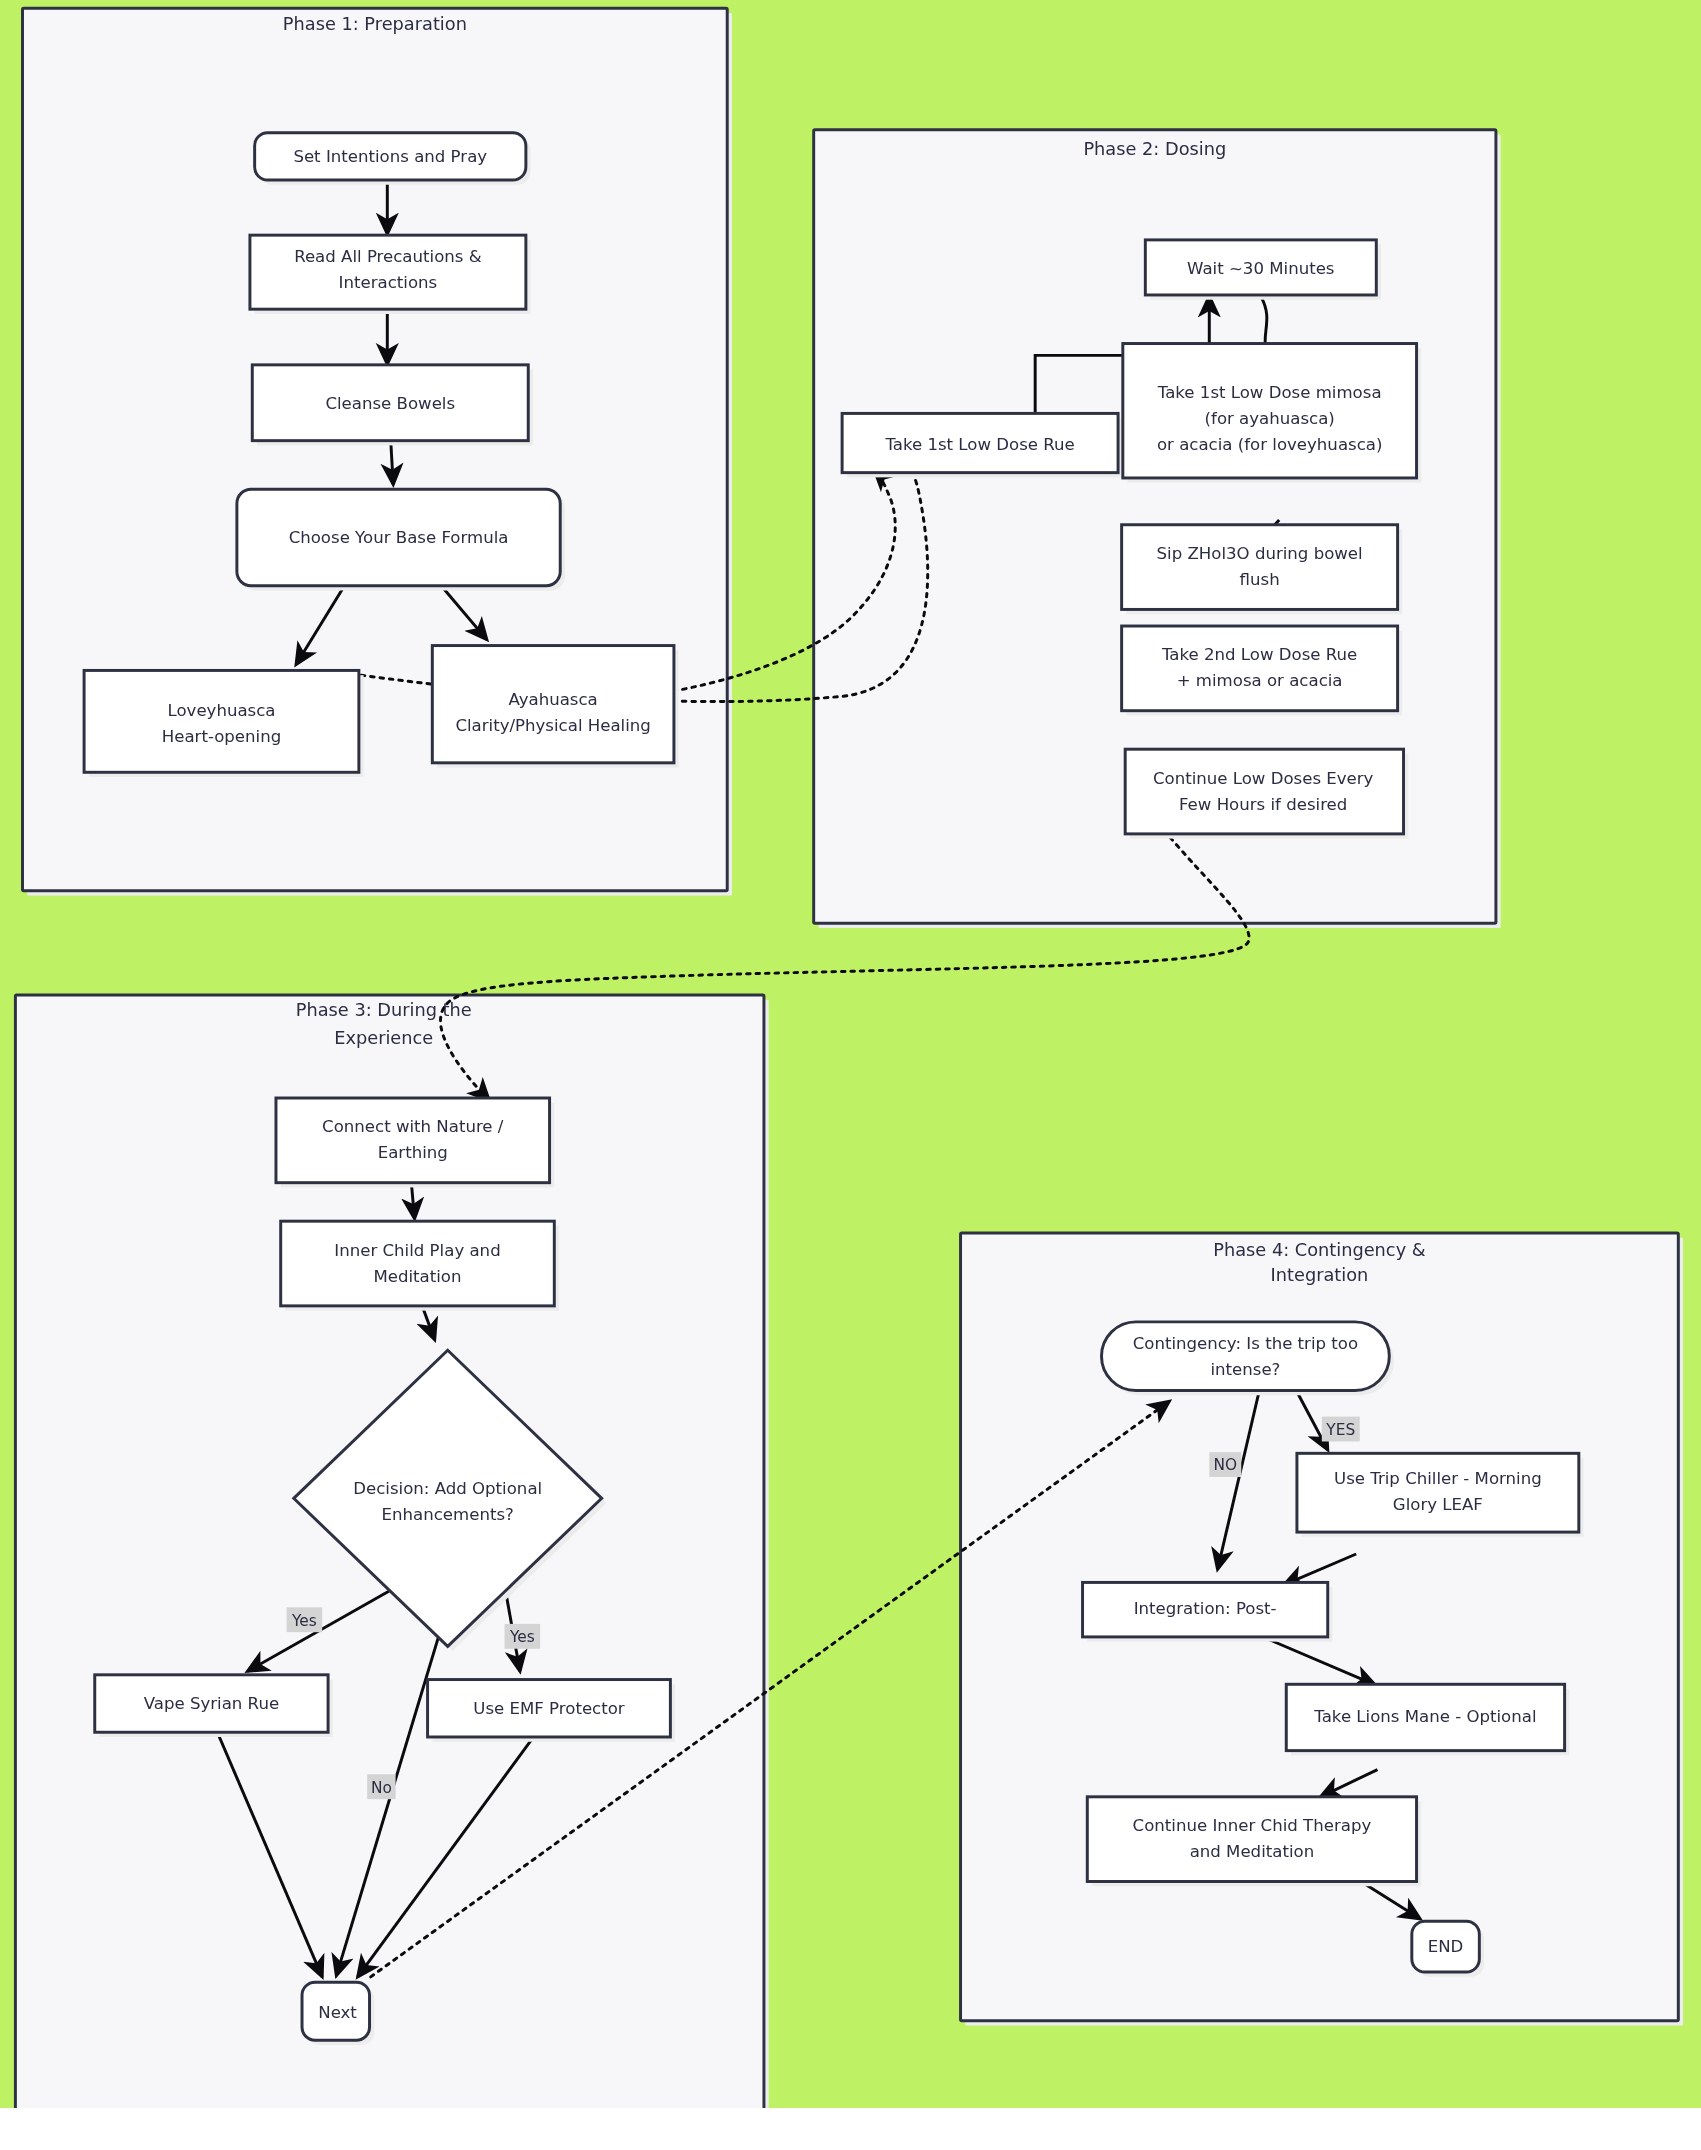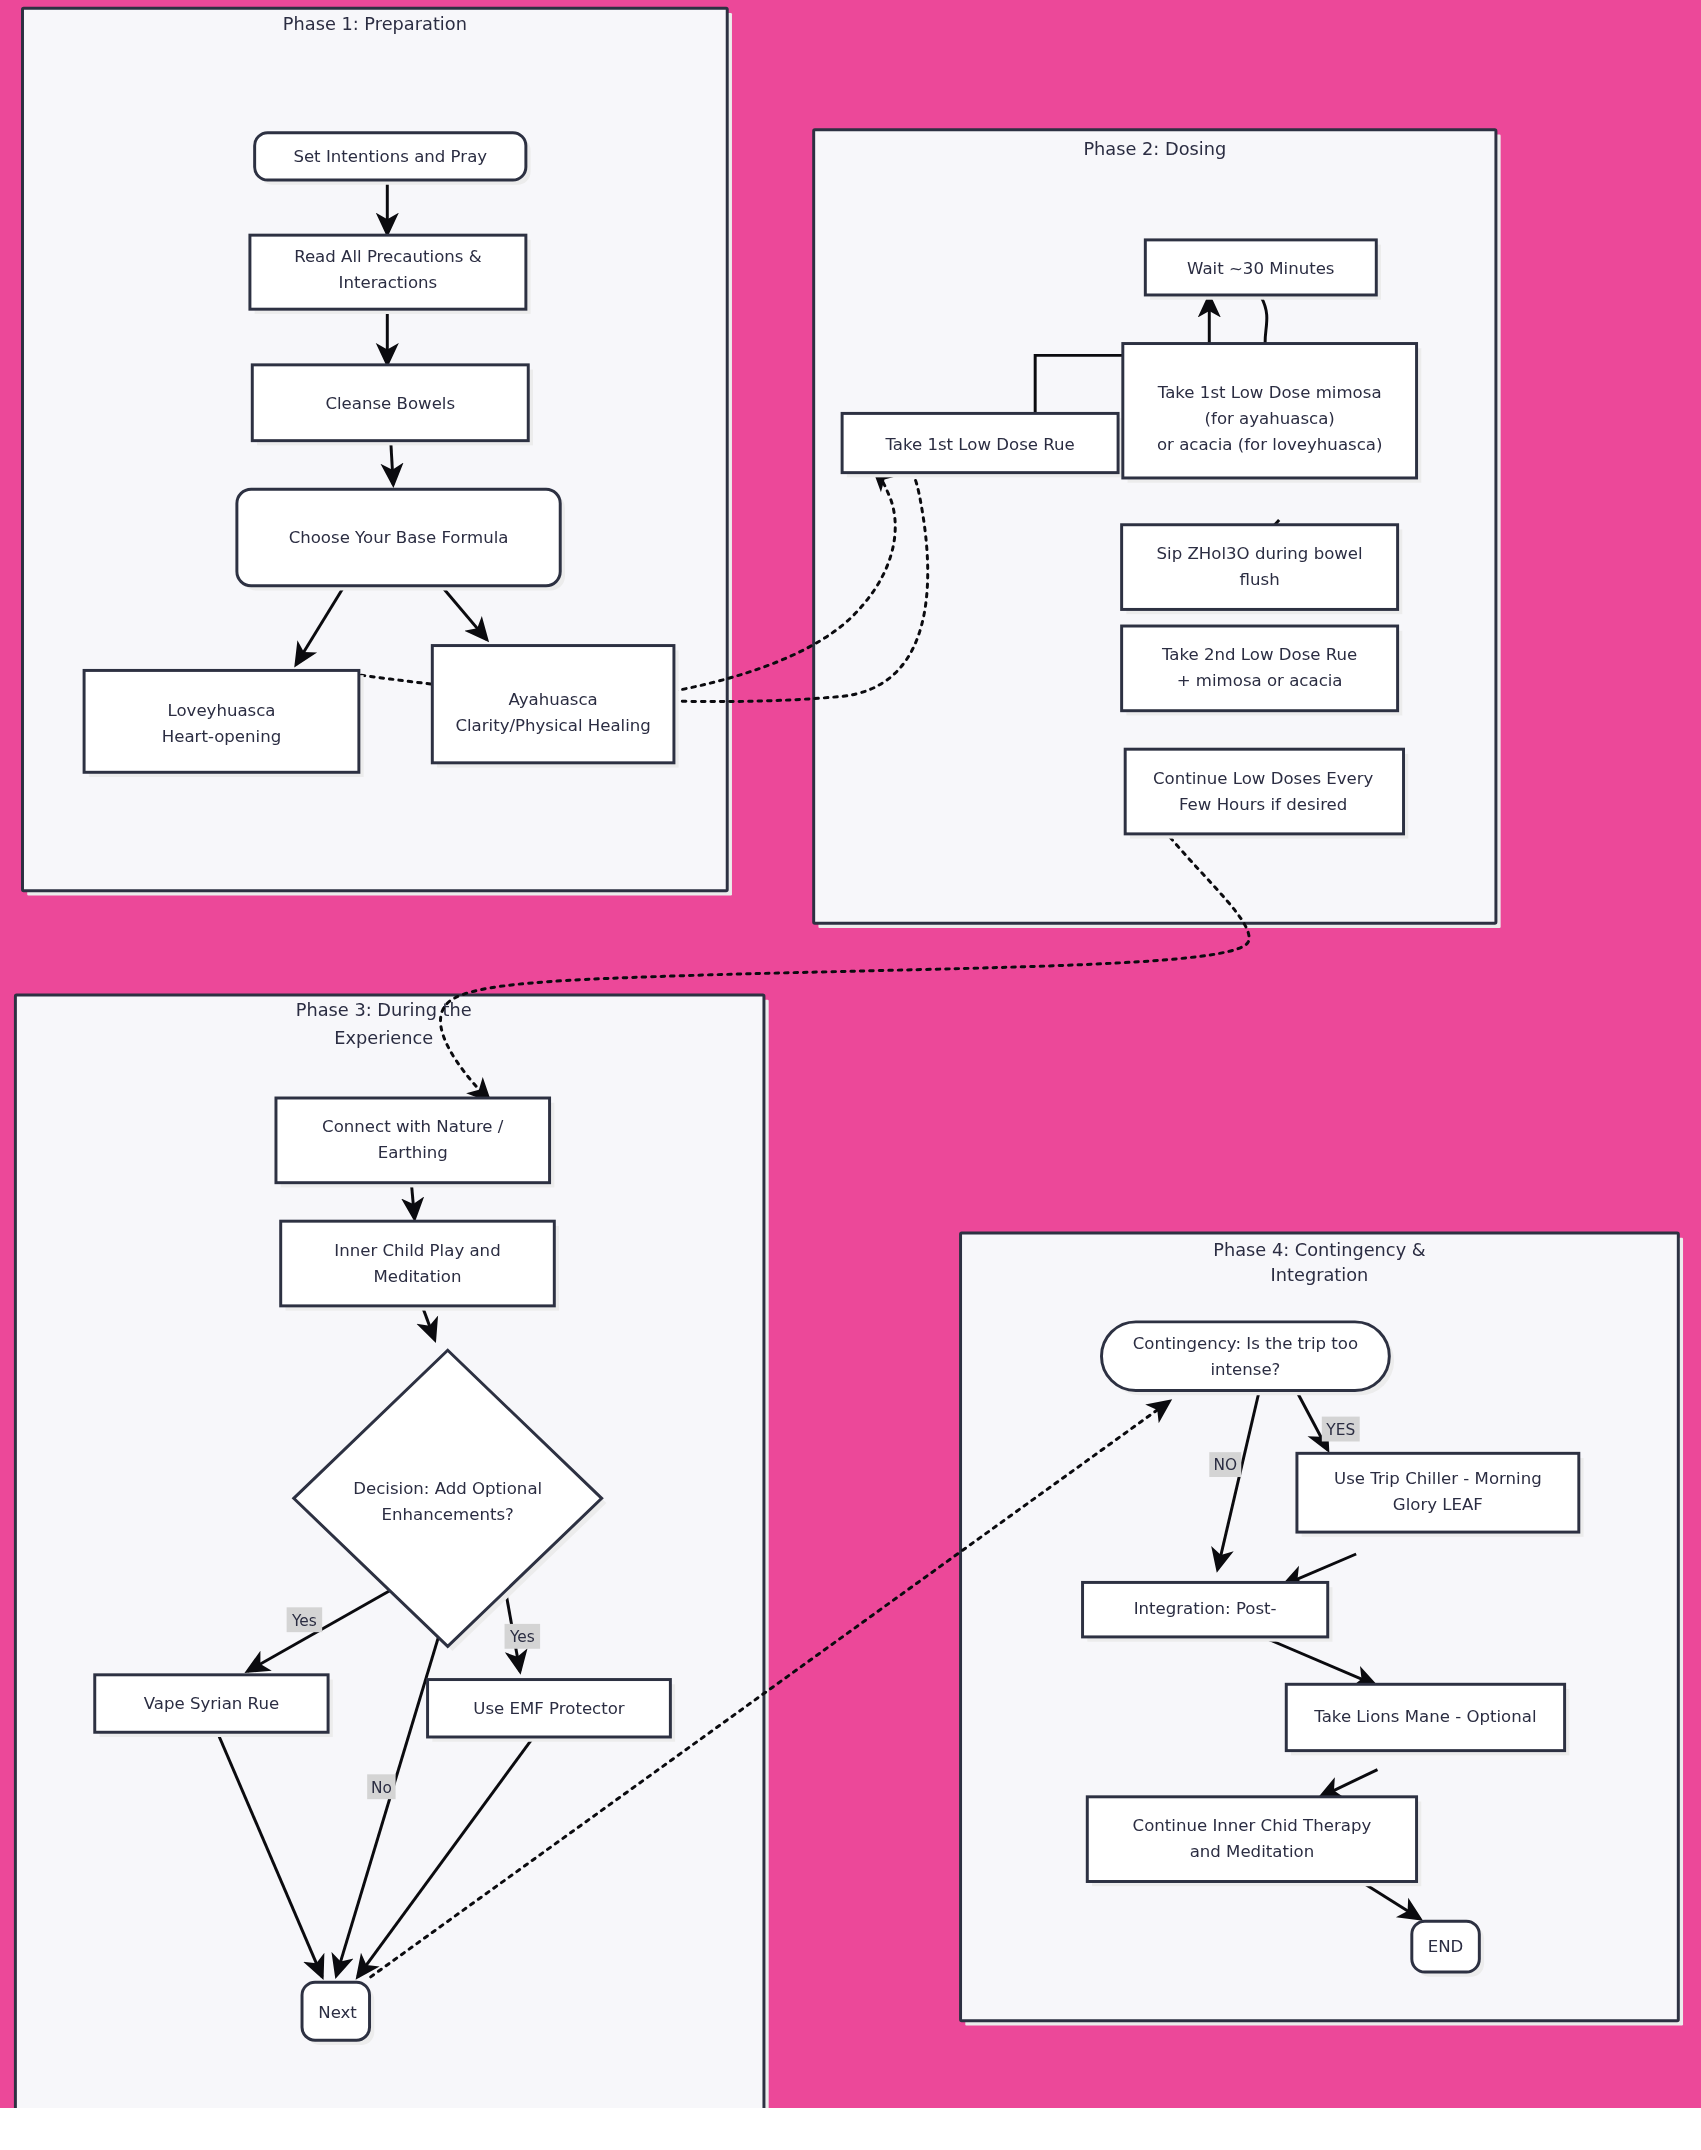--- a/index.html
+++ b/index.html
@@ -1,17 +1,17 @@
 <!DOCTYPE html>
 <html style="font-size:9.5px"><head>
 <meta charset="utf-8">
 <style>
   html,body{margin:0;padding:0;background:#ffffff;}
   body{font-family:"DejaVu Sans","Liberation Sans",sans-serif;}
-  #stage{position:relative;width:1702px;height:2108px;background:#ec4899;overflow:hidden;}
+  #stage{position:relative;width:1702px;height:2108px;background:#bef264;overflow:hidden;}
   svg#flow{position:absolute;left:0;top:0;width:1702px;height:2151px;display:block;}
   .clusterRect{fill:#f7f7fa;stroke:#2d3142;stroke-width:5;}
   .clusterShadow{fill:#ececec;}
   .nodeShadow{fill:#ececec;}
   .nodeRect{fill:#ffffff;stroke:#2d3142;stroke-width:5;}
   .nodeDiamond{fill:#ffffff;stroke:#2d3142;stroke-width:5;}
   .edge{fill:none;stroke:#0b0b0f;stroke-width:5;}
   .edgeDot{fill:none;stroke:#0b0b0f;stroke-width:5;stroke-dasharray:6 10;stroke-linecap:round;}
   .nodeLabel{font-family:"DejaVu Sans","Liberation Sans",sans-serif;font-size:28px;fill:#2b2d42;}
   .clusterLabel{font-family:"DejaVu Sans","Liberation Sans",sans-serif;font-size:30px;fill:#2b2d42;}

